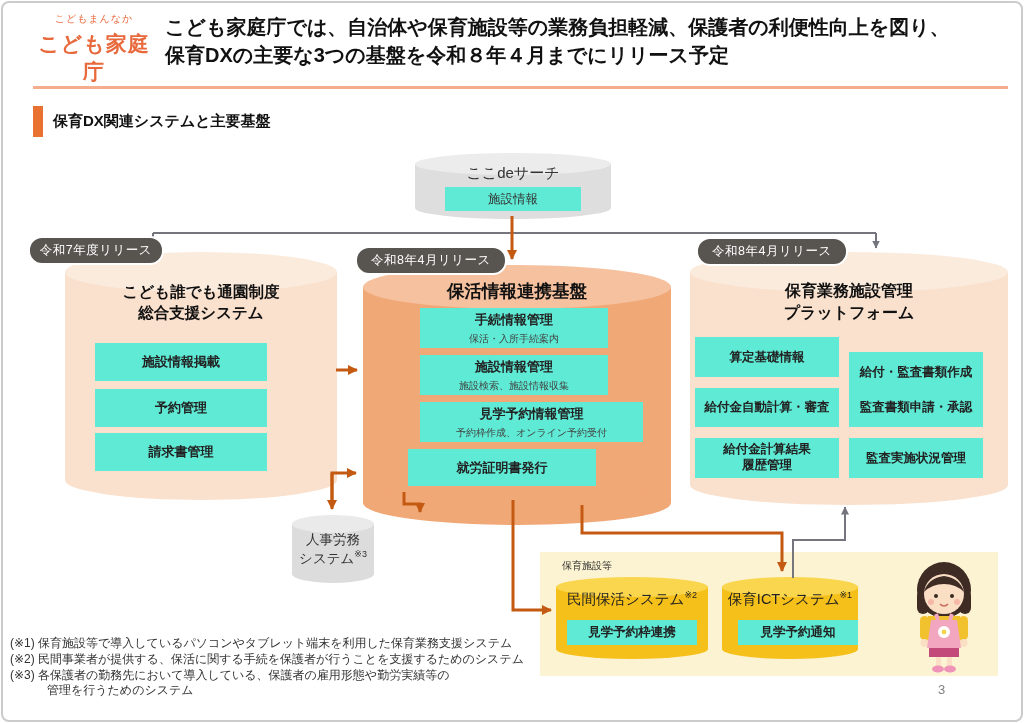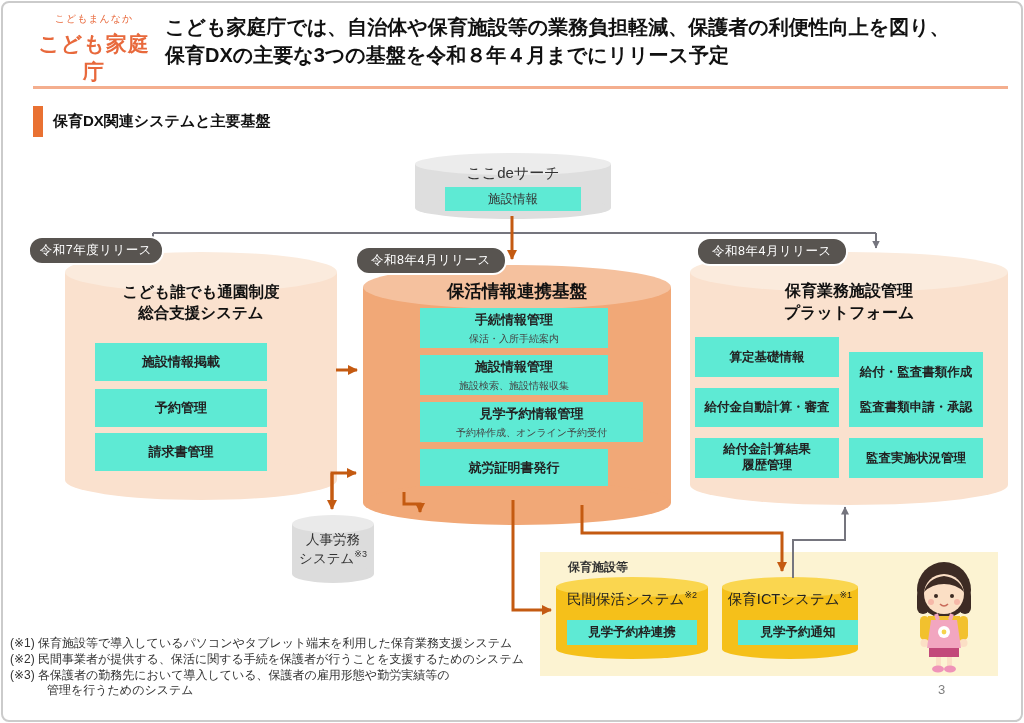--- a/index.html
+++ b/index.html
@@ -33,21 +33,21 @@
         justify-content:center;font-weight:700;color:#222;text-align:center;white-space:pre-line;}
   .wbox .sub{font-weight:400;font-size:10px;color:#444;margin-top:3px;white-space:nowrap;}
   .wbox .sub:empty{display:none;}
 
   .gray-label{position:absolute;inset:0;display:flex;flex-direction:column;align-items:center;
               justify-content:center;font-size:13.5px;color:#333;line-height:1.3;}
   sup{font-size:9px;}
 
   
   .yellow-area{position:absolute;left:540px;top:552px;width:458px;height:124px;background:#fcf3d2;z-index:1;}
-  .yellow-label{position:absolute;left:28px;top:7px;font-size:12px;color:#333;font-weight:bold;}
+  .yellow-label{position:absolute;left:22px;top:7px;font-size:10px;color:#333;}
   .ycyl-title{position:absolute;top:13px;left:0;right:0;text-align:center;font-size:14.5px;color:#222;}
 
   .overlay{position:absolute;left:0;top:0;z-index:5;pointer-events:none;}
   .girl{position:absolute;left:898px;top:556px;z-index:6;}
 
   .footnotes{position:absolute;left:10px;top:636px;font-size:12px;color:#333;line-height:1.32;}
   .footnotes .indent{padding-left:37px;}
   .pagenum{position:absolute;left:938px;top:682px;font-size:13px;color:#7f7f7f;}
 </style>
 </head>
@@ -105,21 +105,21 @@
         <div class="sub">保活・入所手続案内</div>
       </div>
       <div class="wbox" style="left:57px;top:90px;width:188px;height:40px;font-size:13px;">
         <div>施設情報管理</div>
         <div class="sub">施設検索、施設情報収集</div>
       </div>
       <div class="wbox" style="left:57px;top:137px;width:223px;height:40px;font-size:13px;">
         <div>見学予約情報管理</div>
         <div class="sub">予約枠作成、オンライン予約受付</div>
       </div>
-      <div class="wbox" style="left:57px;top:184px;width:188px;height:37px;font-size:13px;">
+      <div class="wbox" style="left:45px;top:184px;width:188px;height:37px;font-size:13px;">
         <div>就労証明書発行</div>
         
       </div>
     </div>
   </div>
   <div class="badge" style="left:355px;top:246px;width:148px;height:25px;">令和8年4月リリース</div>
 
   <div class="cyl" style="left:690px;top:252px;width:318px;height:253px;--ry:20px;--ctop:#fbebdd;--cbody:#fae1ce;">
     <div class="cyl-top"></div>
       <div class="cyl-mid"></div>

